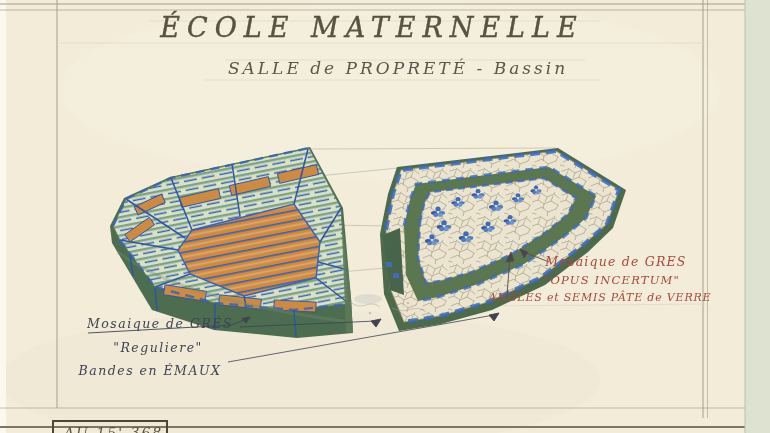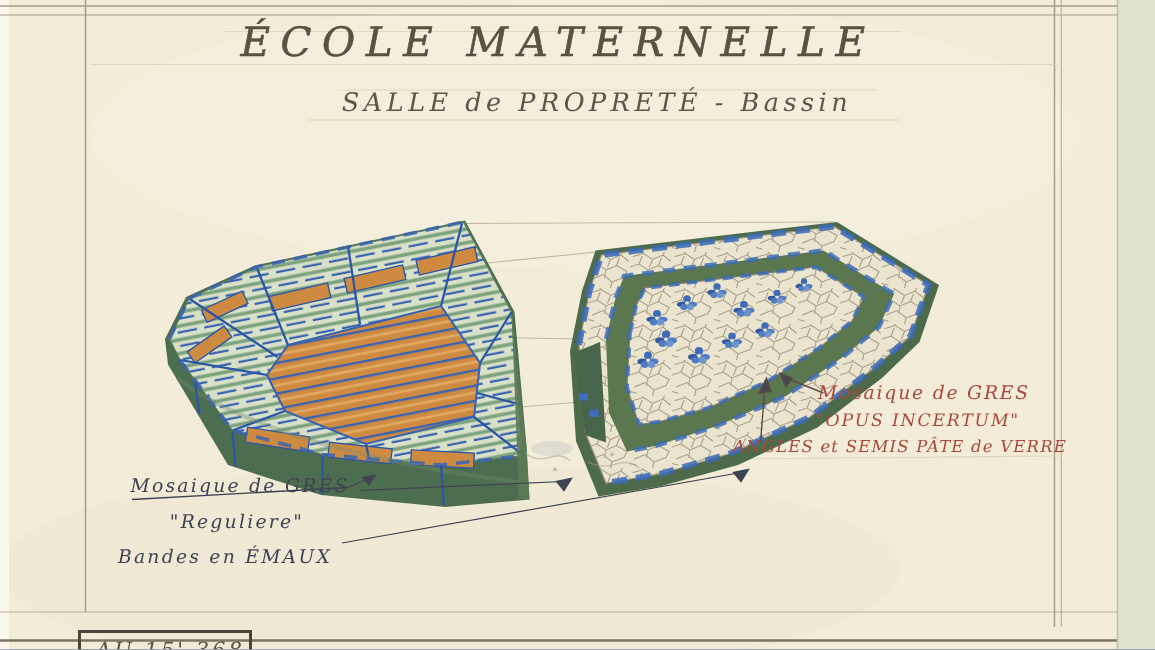--- a/index.html
+++ b/index.html
@@ -1,20 +1,20 @@
 <!DOCTYPE html>
 <html><head>
 <meta charset="utf-8">
 <style>
   html,body{margin:0;padding:0;background:#888;}
   .sheet{
     position:relative;
     width:770px;height:433px;
     overflow:hidden;
-    background:#3b82f6;
+    background:#f0abfc;
     font-family:"DejaVu Serif", serif;
   }
   svg text{user-select:none;}
   .hand{font-family:"DejaVu Serif", serif;font-style:italic;}
 </style>
 </head>
 <body>
 
 <div class="sheet">
 <svg width="770" height="433" viewBox="0 0 770 433">

